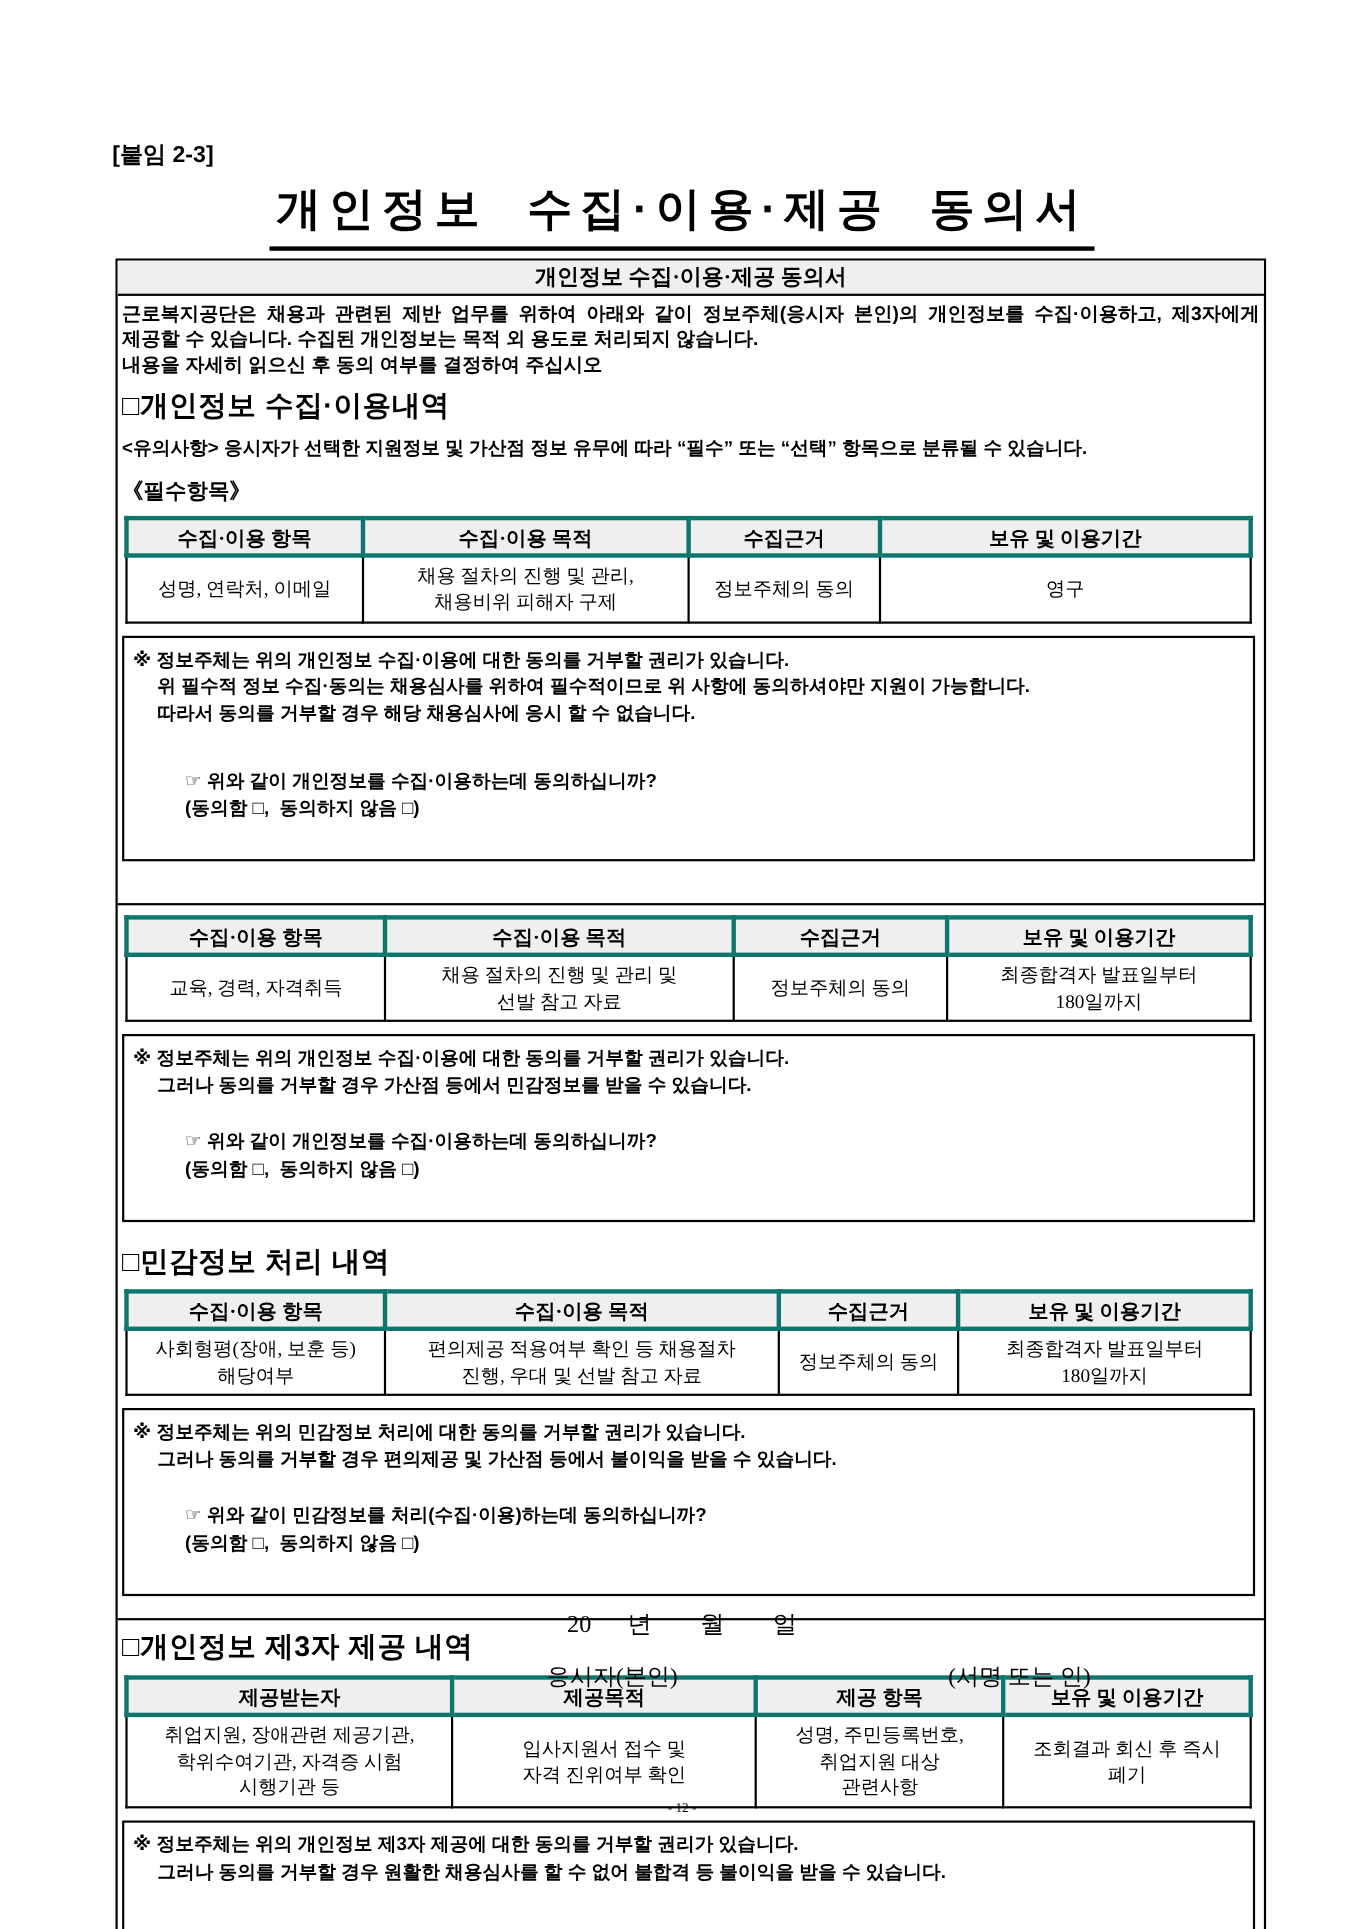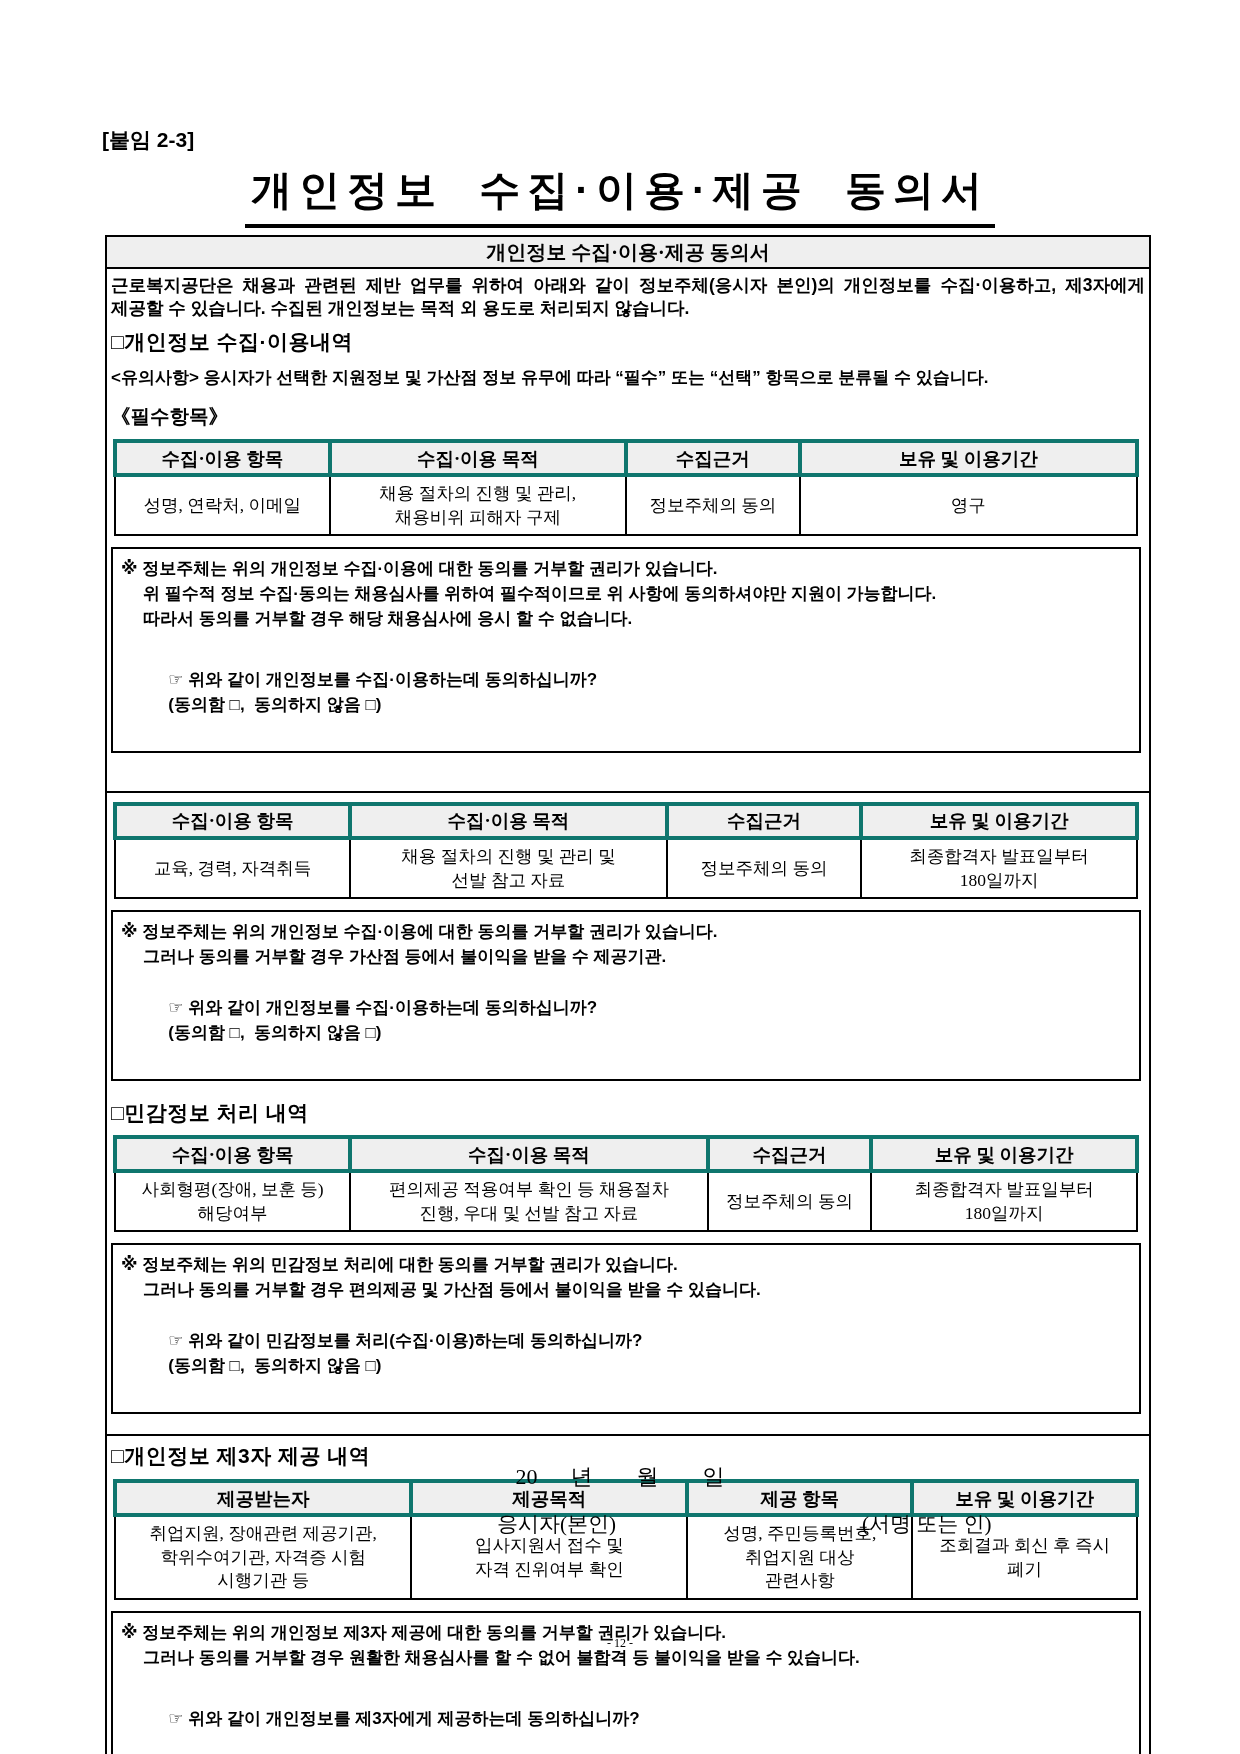--- a/index.html
+++ b/index.html
@@ -13,21 +13,21 @@
              font-family:"Liberation Sans","DejaVu Sans",sans-serif;}
   .outer-box{position:absolute;left:105px;top:235px;width:1042px;border:2px solid #000;background:#fff;}
   .box-header{height:30px;line-height:30px;text-align:center;background:#efefef;border-bottom:2px solid #000;
               font-family:"Liberation Serif","DejaVu Serif",serif;font-size:20px;font-weight:600;}
   .intro{padding:5px 4px 2px 4px;font-size:17.5px;font-weight:bold;line-height:1.32;
          text-align:justify;word-break:keep-all;}
   .intro .l2{text-align:left;}
   .sec{padding:0 4px;}
   .sec2{border-top:2px solid #000;margin-top:12px;padding-bottom:6px;}
   .sec3{border-top:2px solid #000;padding-bottom:4px;}
-  .sec-heading{margin-top:6px;font-size:21px;font-weight:bold;letter-spacing:0.5px;}
+  .sec-heading{margin-top:6px;font-size:26px;font-weight:bold;letter-spacing:0.5px;}
   .sec-note{margin-top:10px;font-size:17px;font-weight:bold;word-break:keep-all;}
   .group-label{margin-top:14px;font-size:19.5px;font-weight:bold;}
   .sec2 .group-label{margin-top:18px;}
   table.ftab{border-collapse:collapse;table-layout:fixed;width:1026px;margin:9px 0 0 2px;
              font-family:"Liberation Serif","DejaVu Serif",serif;}
   table.ftab th{background:#efefef;border:4px solid #0f766e;font-size:18.5px;font-weight:bold;
                 height:28px;text-align:center;padding:1px 2px;}
   table.ftab td{border:2px solid #000;font-size:17.5px;text-align:center;vertical-align:middle;
                 padding:5px 3px;line-height:1.35;white-space:pre-line;}
   .notice{border:2px solid #000;width:1030px;margin:11px 0 14px 0;box-sizing:border-box;
@@ -58,20 +58,21 @@
   <div class="title-wrap">
     <span class="doc-title">개인정보 수집·이용·제공 동의서</span>
   </div>
 
   <div class="outer-box">
 
     <div class="box-header">개인정보 수집·이용·제공 동의서</div>
 
     <div class="intro">
       <div>근로복지공단은 채용과 관련된 제반 업무를 위하여 아래와 같이 정보주체(응시자 본인)의 개인정보를 수집·이용하고, 제3자에게 제공할 수 있습니다. 수집된 개인정보는 목적 외 용도로 처리되지 않습니다.</div>
+      <div class="l2">내용을 자세히 읽으신 후 동의 여부를 결정하여 주십시오</div>
     </div>
 
     <div class="sec sec1-pb">
       <div class="sec-heading">□개인정보 수집·이용내역</div>
       <div class="sec-note">&lt;유의사항&gt; 응시자가 선택한 지원정보 및 가산점 정보 유무에 따라 “필수” 또는 “선택” 항목으로 분류될 수 있습니다.</div>
       <div class="group-label">《필수항목》</div>
 
       <table class="ftab">
         <colgroup>
             <col style="width:21%">
@@ -129,21 +130,21 @@
 선발 참고 자료</td>
           <td>정보주체의 동의</td>
           <td>최종합격자 발표일부터
 180일까지</td>
         </tr>
       </tbody>
         </table>
 
       <div class="notice">
         <div>※ 정보주체는 위의 개인정보 수집·이용에 대한 동의를 거부할 권리가 있습니다.</div>
-        <div class="cont">그러나 동의를 거부할 경우 가산점 등에서 불이익을 받을 수 제공기관.</div>
+        <div class="cont">그러나 동의를 거부할 경우 가산점 등에서 민감정보를 받을 수 있습니다.</div>
         <div class="consent-line">
           <span>☞ 위와 같이 개인정보를 수집·이용하는데 동의하십니까?</span>
           <span class="consent-opts">(동의함 □,  동의하지 않음 □)</span>
         </div>
       </div>
 
       <div class="sec-heading" style="margin-top:18px;">□민감정보 처리 내역</div>
 
       <table class="ftab" style="margin-top:8px;">
         <colgroup>

